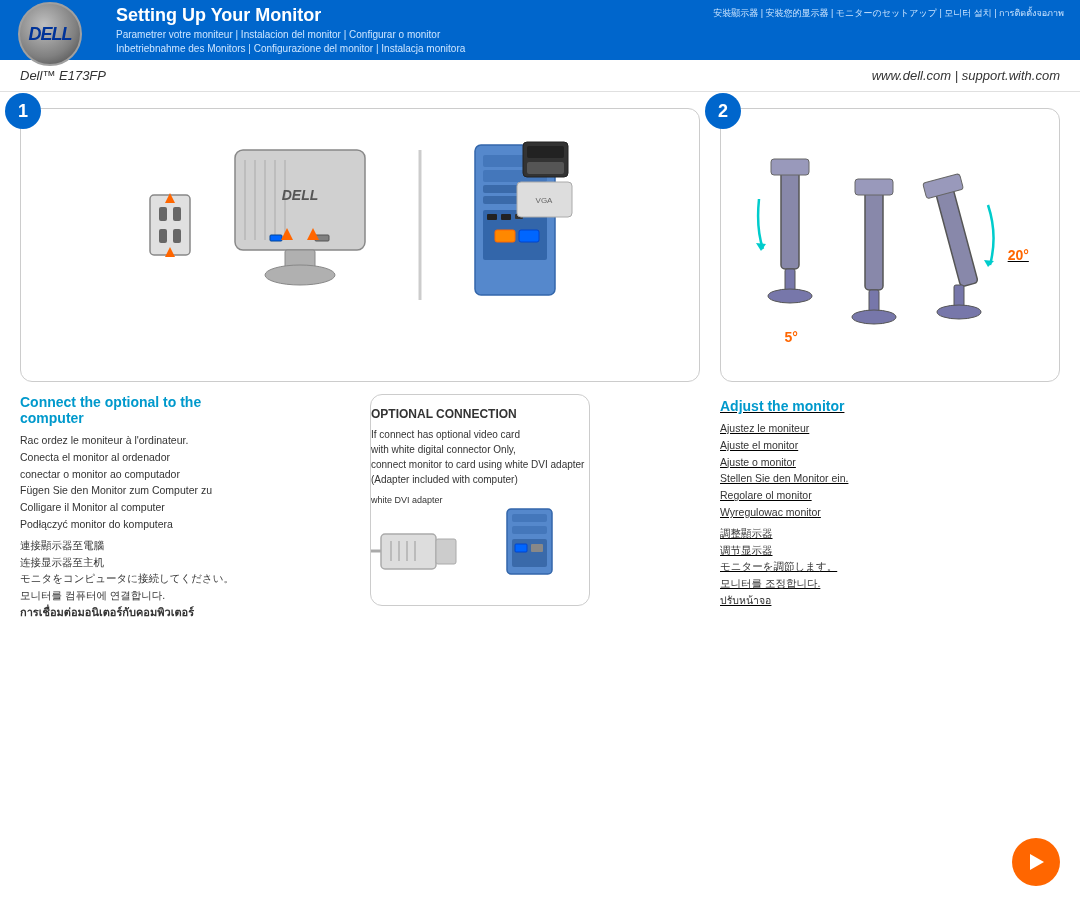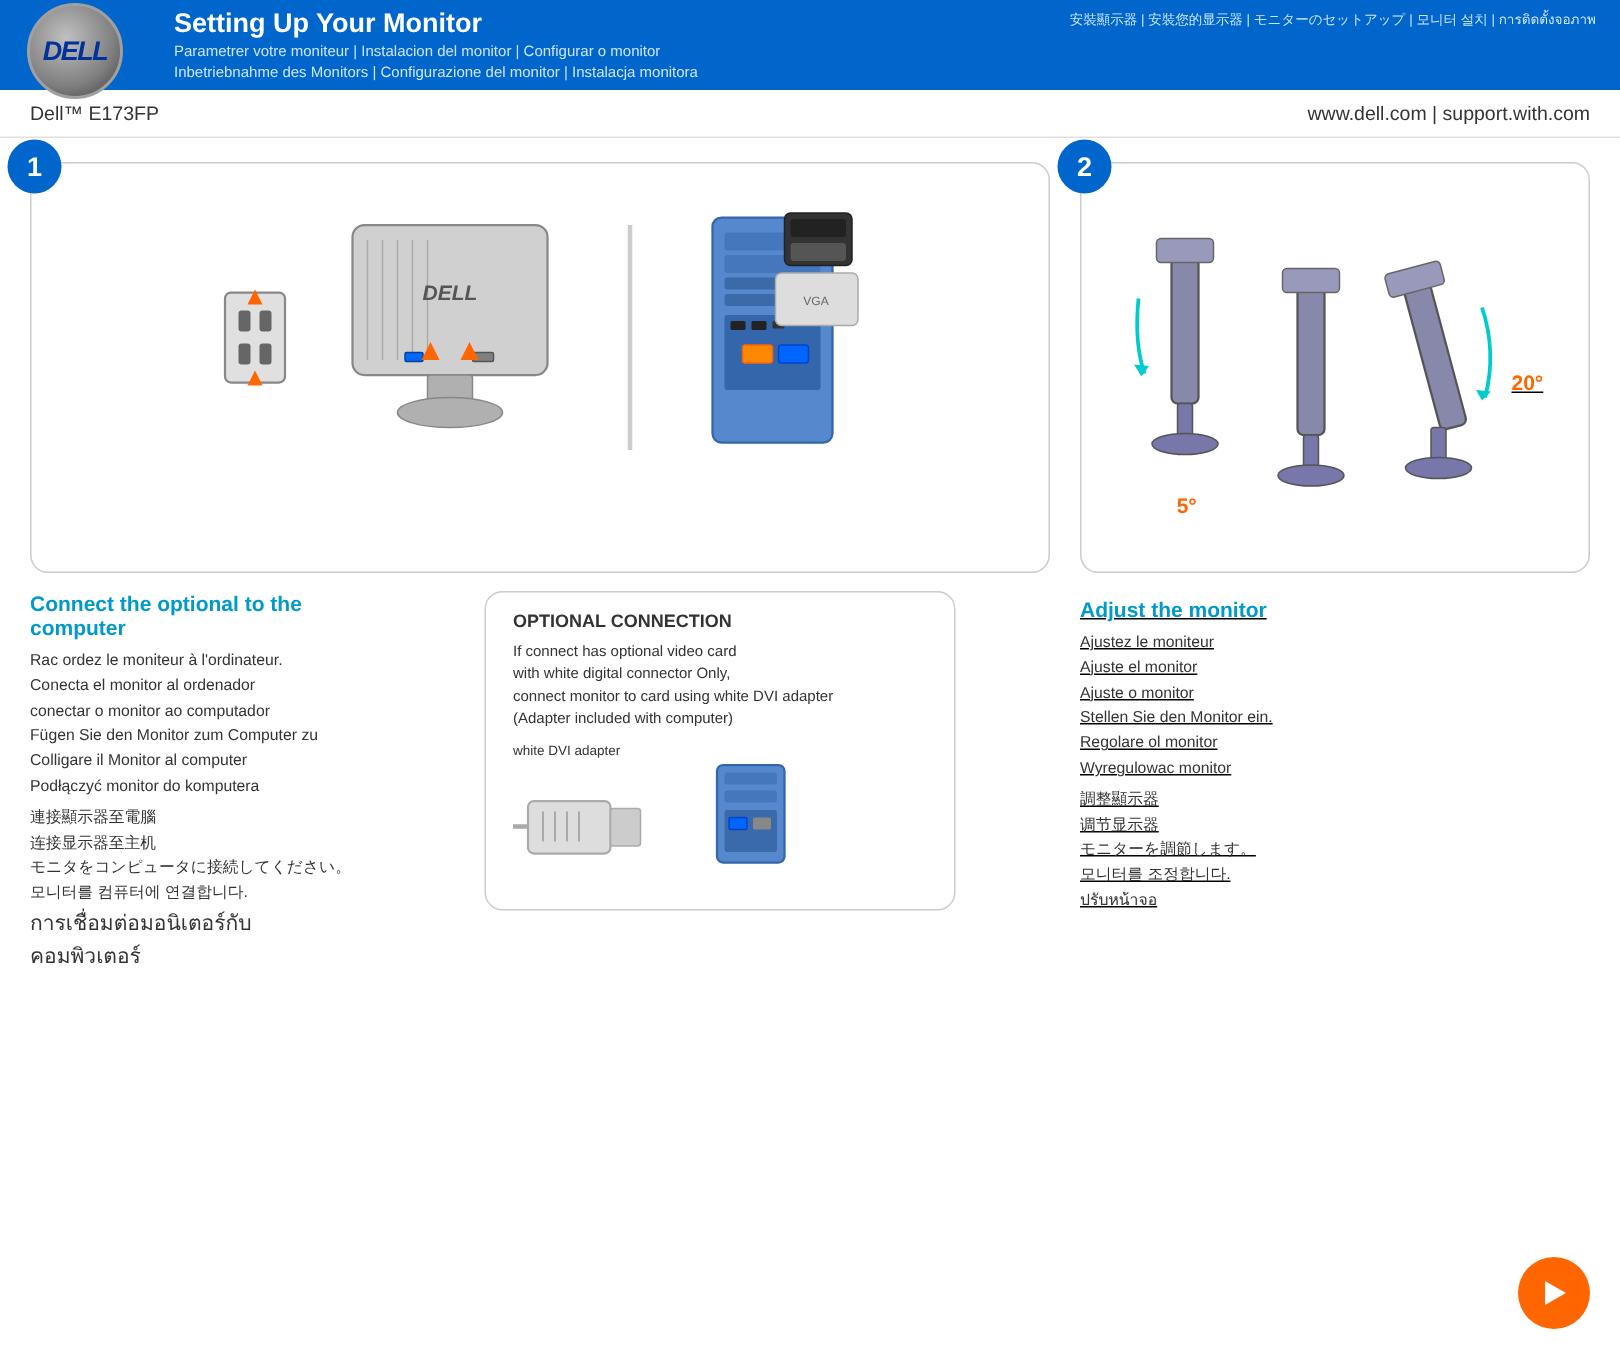--- a/index.html
+++ b/index.html
@@ -73,20 +73,21 @@
       right: 16px;
     }
 
     
     .sub-header {
       display: flex;
       justify-content: space-between;
       align-items: center;
       padding: 8px 20px;
       border-bottom: 1px solid #e0e0e0;
+      font-style: italic;
     }
     .model-name {
       font-size: 13px;
       color: #333;
     }
     .website {
       font-size: 13px;
       color: #333;
     }
 
@@ -203,22 +204,22 @@
       flex: 1;
       display: flex;
       align-items: flex-start;
       justify-content: center;
     }
 
     .optional-inner {
       border: 1px solid #ccc;
       border-radius: 12px;
       background: #fff;
-      padding: 12px 18px;
-      width: 314px;
+      padding: 12px 0;
+      width: 220px;
     }
 
     .bottom-right {
       width: 340px;
       text-decoration: underline;
     }
 
     
     .top-area {
       display: flex;
@@ -389,21 +390,21 @@
         <div>Rac ordez le moniteur à l'ordinateur.</div>
         <div>Conecta el monitor al ordenador</div>
         <div>conectar o monitor ao computador</div>
         <div>Fügen Sie den Monitor zum Computer zu</div>
         <div>Colligare il Monitor al computer</div>
         <div>Podłączyć monitor do komputera</div>
         <div style="margin-top:4px;">連接顯示器至電腦</div>
         <div>连接显示器至主机</div>
         <div>モニタをコンピュータに接続してください。</div>
         <div>모니터를 컴퓨터에 연결합니다.</div>
-        <div style="font-size:14px;">การเชื่อมต่อมอนิเตอร์กับคอมพิวเตอร์</div>
+        <div style="font-size:11px;font-weight:bold;">การเชื่อมต่อมอนิเตอร์กับคอมพิวเตอร์</div>
       </div>
     </div>
 
     <div class="optional-col">
       <div class="optional-inner">
         <div class="optional-title">OPTIONAL CONNECTION</div>
         <div class="optional-text">
           <div>If connect has optional video card</div>
           <div>with white digital connector Only,</div>
           <div>connect monitor to card using white DVI adapter</div>

